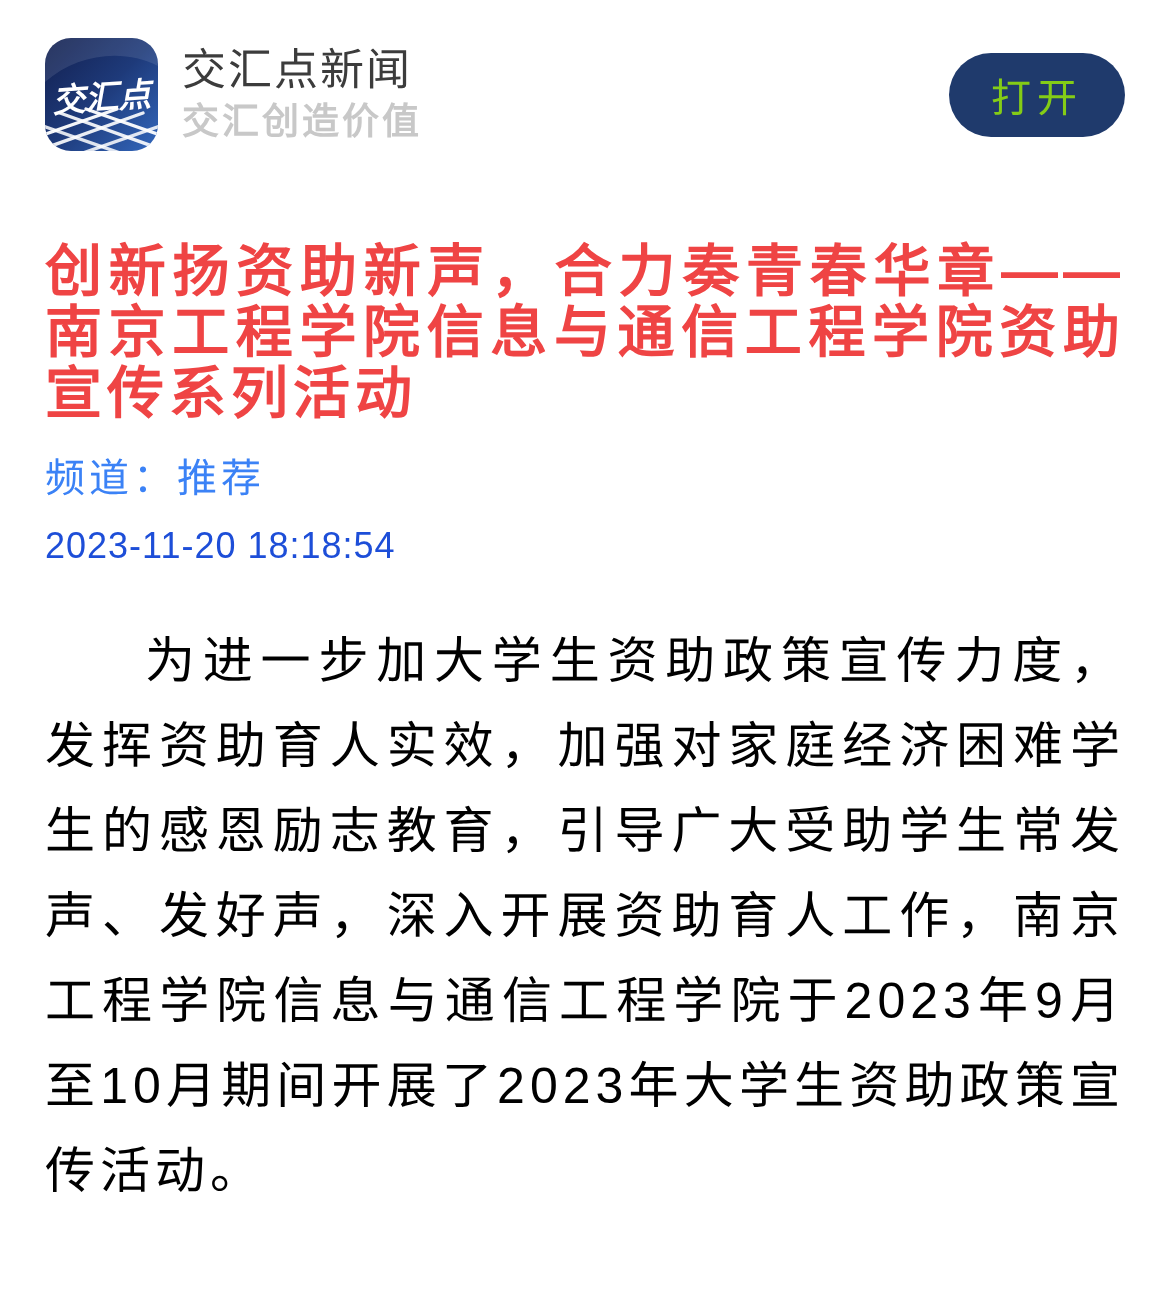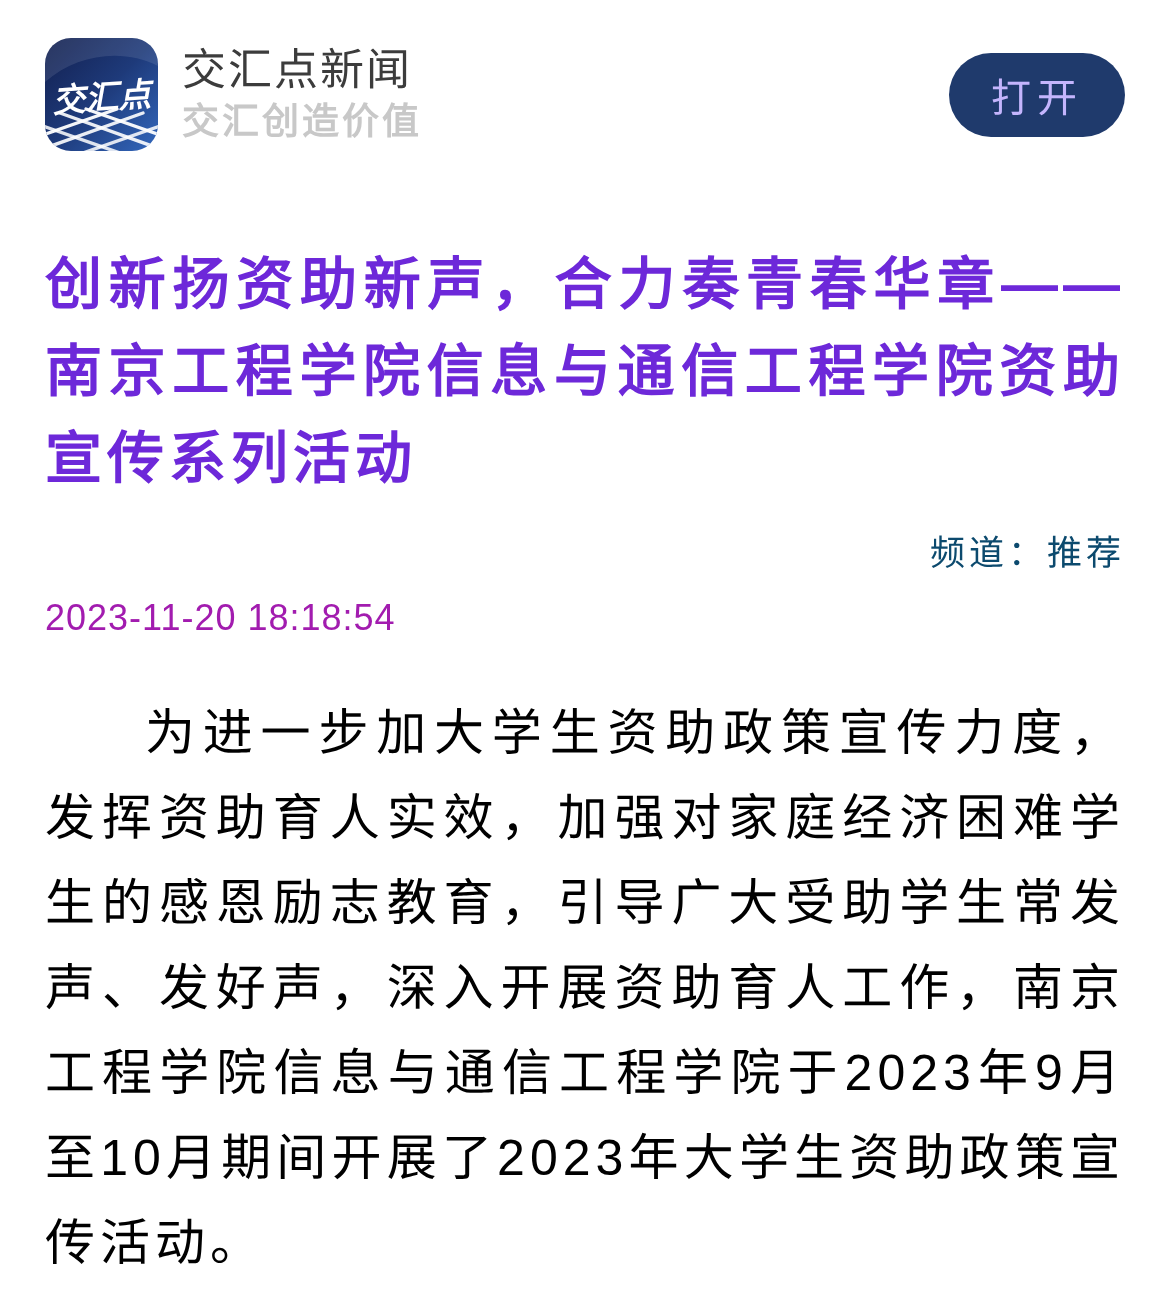--- a/index.html
+++ b/index.html
@@ -24,44 +24,43 @@
     letter-spacing: 2px; line-height: 1.1;
   }
   .app-tagline {
     font-size: 37px; color: #c8c8c8; font-weight: 700;
     letter-spacing: 3px; margin-top: 8px; line-height: 1.1;
   }
   .open-btn {
     margin-left: auto; align-self: center;
     min-width: 168px; height: 84px; padding: 0 42px;
     border: none; border-radius: 42px;
-    background: #1f3a6c; color: #c4b5fd;
+    background: #1f3a6c; color: #84cc16;
     font-size: 40px; letter-spacing: 6px;
     font-family: Liberation Serif, serif; font-weight: 400;
     display: flex; align-items: center; justify-content: center;
     cursor: pointer;
   }
 
   
   .article-title {
     margin-top: 90px;
-    font-size: 57px; font-weight: 700; color: #6d28d9;
-    line-height: 87px; letter-spacing: 5px;
+    font-size: 57px; font-weight: 700; color: #ef4444;
+    line-height: 61px; letter-spacing: 5px;
     text-align: justify;
   }
   .channel-row {
     margin-top: 30px;
-    font-size: 35px; color: #0c4a6e; letter-spacing: 4px;
+    font-size: 40px; color: #3b82f6; letter-spacing: 4px;
     line-height: 1.2;
-    text-align: right;
   }
   .meta-row {
     margin-top: 22px;
     display: flex; justify-content: space-between; align-items: baseline;
-    font-size: 36px; color: #a21caf; line-height: 1.2;
+    font-size: 36px; color: #1d4ed8; line-height: 1.2;
   }
   .meta-row .datetime { letter-spacing: 1px; }
   .meta-row .source { letter-spacing: 3px; }
   .article-body {
     margin-top: 52px;
     font-size: 50px; color: #000000;
     line-height: 85px; letter-spacing: 5px;
     text-align: justify; text-indent: 2em;
   }
 </style>

